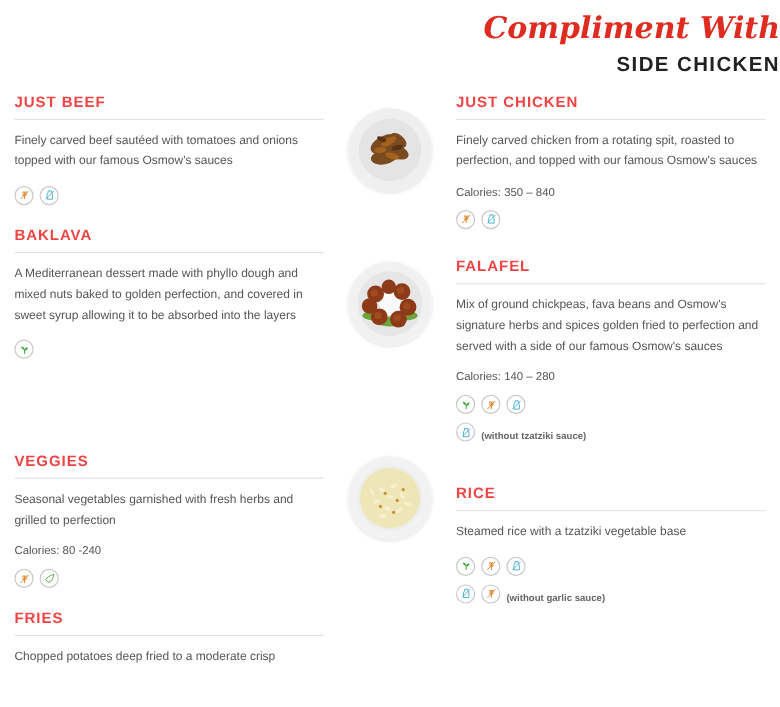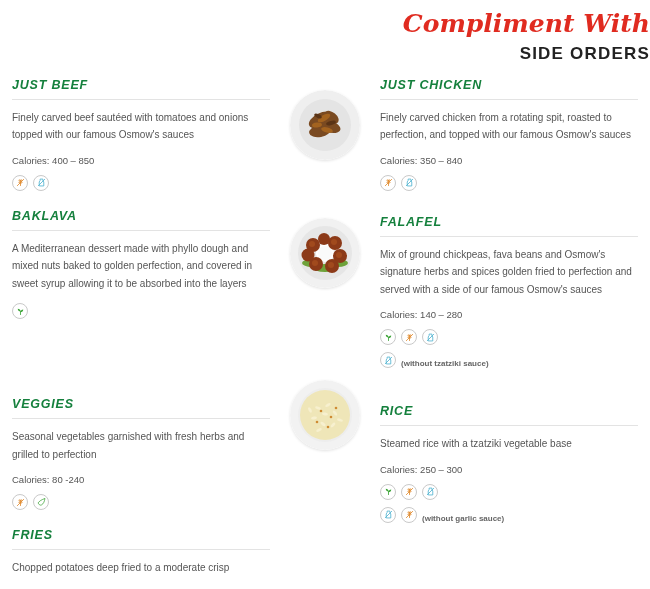--- a/index.html
+++ b/index.html
@@ -58,24 +58,23 @@
   }
 
   
   .item {
     margin-bottom: 18px;
   }
   .item-title {
     font-size: 12.5px;
     font-weight: bold;
     letter-spacing: 0.8px;
-    color: #15803d;
+    color: #ef4444;
     margin: 0 0 7px 0;
     text-transform: uppercase;
-    font-style: italic;
   }
   .divider {
     border: 0;
     border-top: 1px solid #e3e3e3;
     margin: 0 0 9px 0;
   }
   .item-desc {
     font-size: 10px;
     line-height: 1.75;
     color: #555;
@@ -134,32 +133,31 @@
   .photo svg { display: block; }
   #photo-beef { top: 12px; }
   #photo-falafel { top: 140px; }
   #photo-rice { top: 302px; }
 </style>
 </head>
 <body>
 
 <div class="header">
   <div class="script-title">Compliment With</div>
-  <div class="section-title">SIDE ORDERS</div>
+  <div class="section-title">SIDE CHICKEN</div>
 </div>
 
 <div class="menu-wrap">
 
   <div class="col col-left">
 
     <div class="item">
       <h3 class="item-title">JUST BEEF</h3>
       <hr class="divider">
       <p class="item-desc">Finely carved beef sautéed with tomatoes and onions topped with our famous Osmow's sauces</p>
-      <p class="item-cal">Calories: 400 – 850</p>
       <div class="badges">
         <span class="badge">
           <svg width="11" height="11" viewBox="0 0 16 16">
               <g stroke="#e08a2e" stroke-width="1.2" fill="none">
                 <path d="M8 13V4"></path>
                 <path d="M8 6c-2 0-2.6-1.4-2.6-1.4S6.3 3.5 8 5"></path>
                 <path d="M8 6c2 0 2.6-1.4 2.6-1.4S9.7 3.5 8 5"></path>
                 <path d="M8 9c-2 0-2.6-1.4-2.6-1.4S6.3 6.5 8 8"></path>
                 <path d="M8 9c2 0 2.6-1.4 2.6-1.4S9.7 6.5 8 8"></path>
                 <line x1="3" y1="13" x2="13" y2="3" stroke="#e08a2e"></line>
@@ -388,21 +386,20 @@
             </svg>
         </span>
         <span class="note-text">(without tzatziki sauce)</span>
       </div>
     </div>
 
     <div class="item" style="margin-top:36px;">
       <h3 class="item-title">RICE</h3>
       <hr class="divider">
       <p class="item-desc">Steamed rice with a tzatziki vegetable base</p>
-      <p class="item-cal">Calories: 250 – 300</p>
       <div class="badges">
         <span class="badge">
           <svg width="11" height="11" viewBox="0 0 16 16">
               <g fill="none" stroke="#3aa335" stroke-width="1.2">
                 <path d="M8 13V7"></path>
                 <path d="M8 8C5.5 8 4 6 4 4c2.5 0 4 1.6 4 4z" fill="#3aa335" stroke="none"></path>
                 <path d="M8 9c2.5 0 4-2 4-4-2.5 0-4 1.6-4 4z" fill="#3aa335" stroke="none"></path>
               </g>
             </svg>
         </span>

